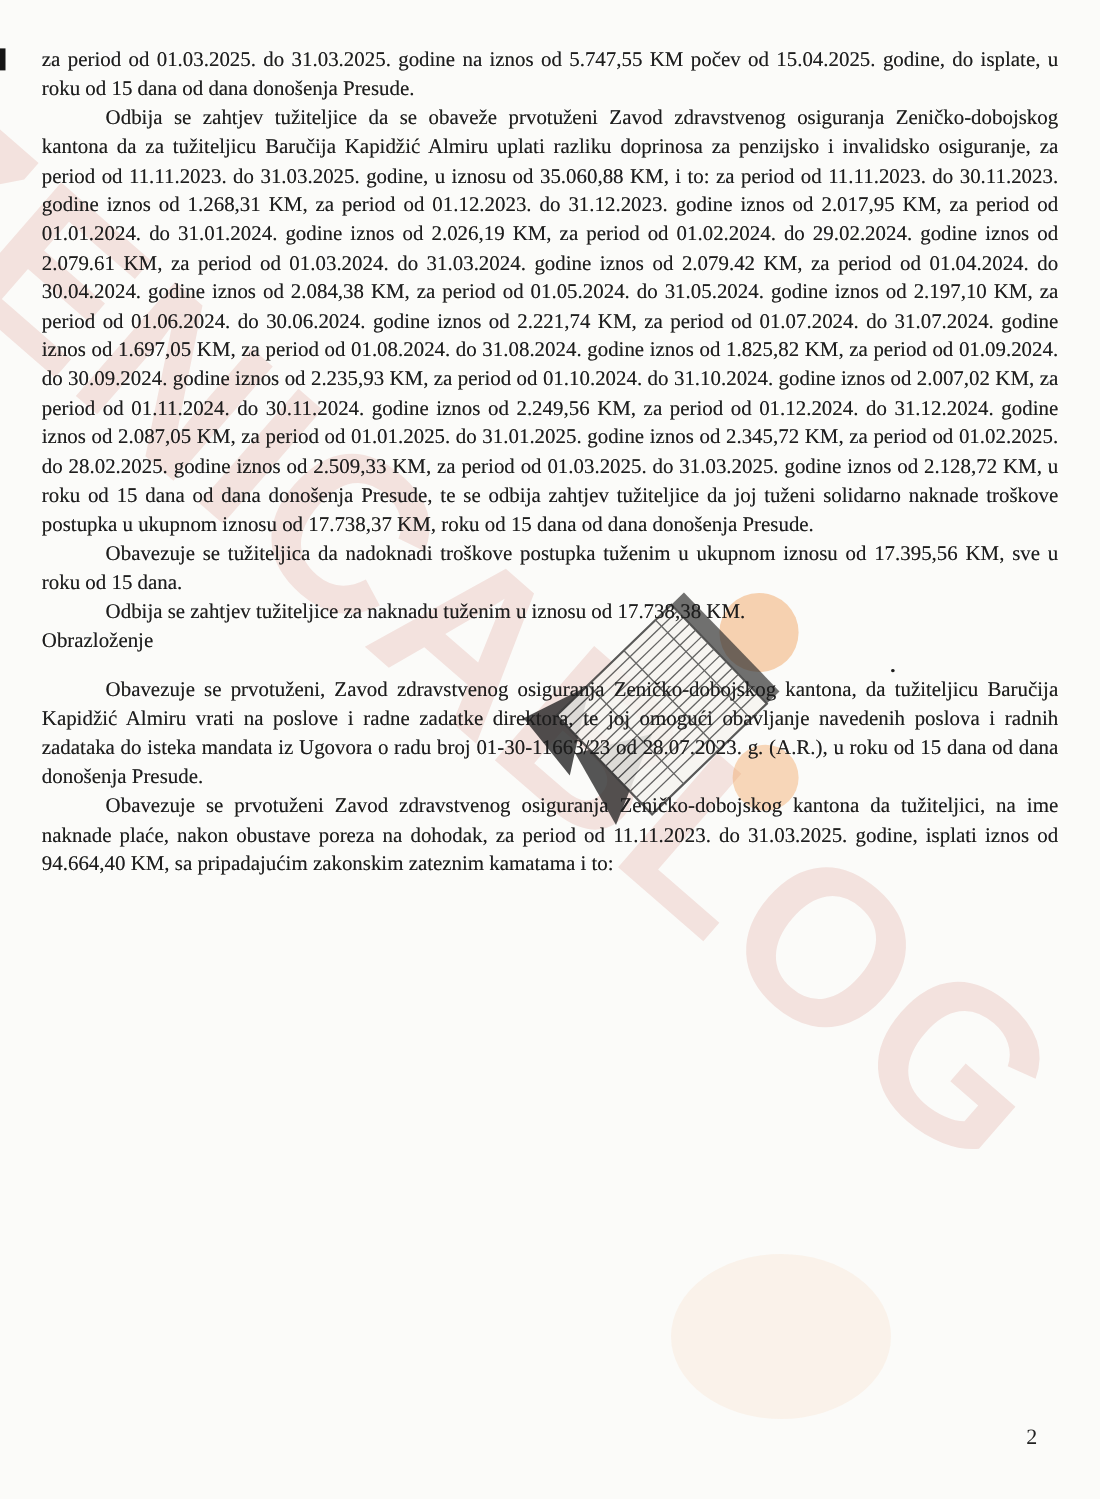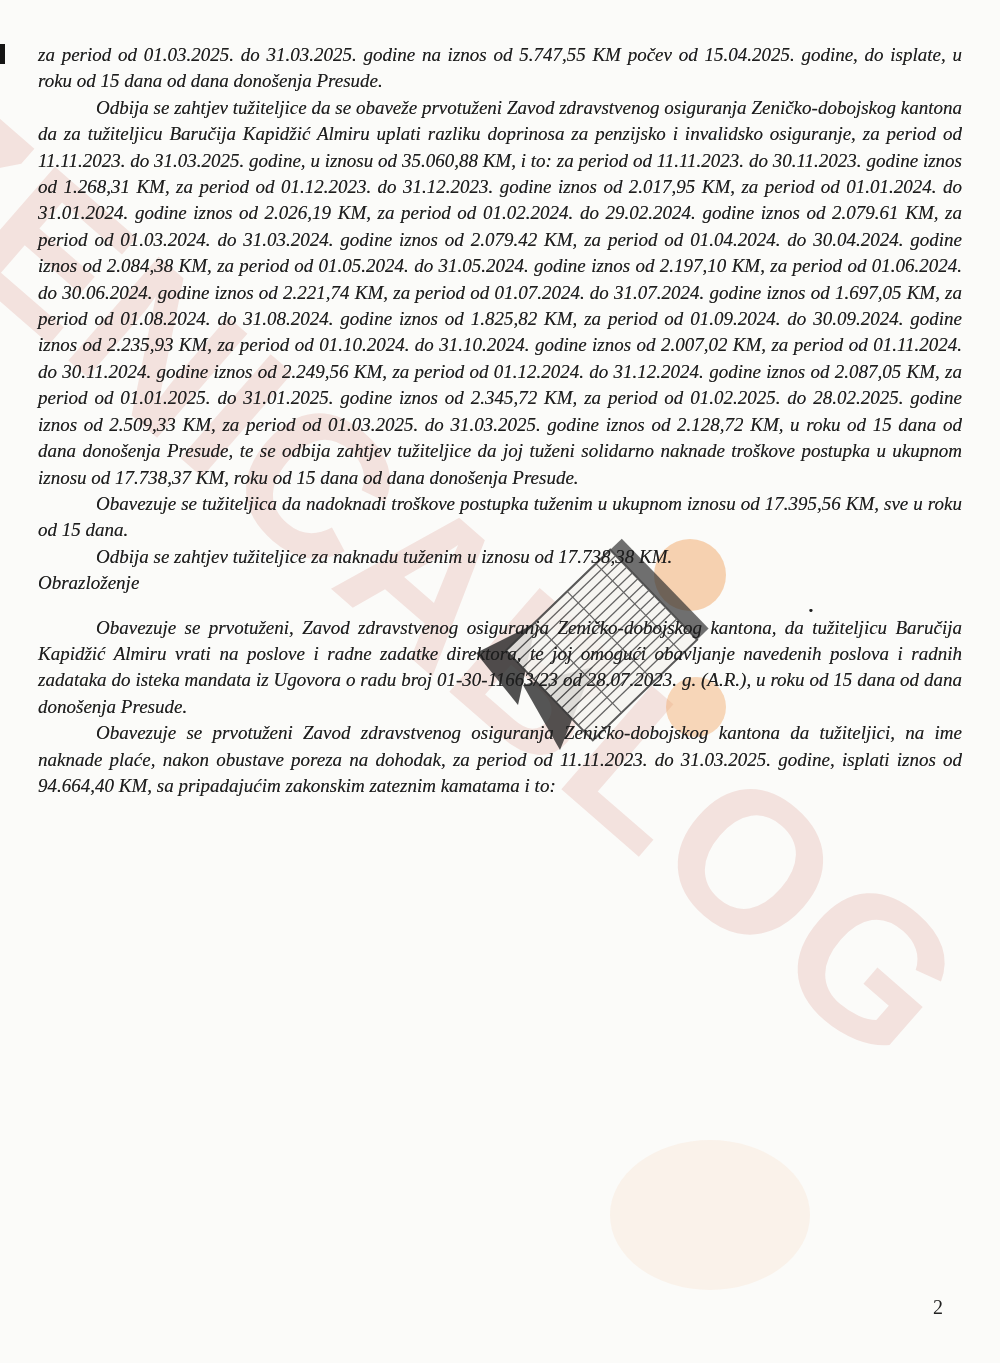--- a/index.html
+++ b/index.html
@@ -18,21 +18,21 @@
     inset: 0;
     padding: 42px 38px 0 38px;
     box-sizing: border-box;
     z-index: 3;
     color: #1d1d1d;
     font-size: 19px;
     line-height: 26.4px;
     text-align: justify;
     text-shadow: 0 0 0.4px rgba(30,30,30,0.55);
   }
-  .content p { margin: 0; font-style: italic; }
+  .content p { margin: 0; }
   .ind { text-indent: 58px; }
   .mt-p2 { margin-top: 27px; }
   .mt-p3 { margin-top: 17px; }
   .mt-p4 { margin-top: 25px; }
   .mt-p5 { margin-top: 24px; }
   .heading { margin-top: 50px; text-indent: 0; }
   .mt-p6 { margin-top: 46px; }
   .dotline { margin-top: 8px; text-align: right; padding-right: 148px; line-height: 18px; font-weight: bold; }
   .mt-p7 { margin-top: 2px; }
   .mt-p8 { margin-top: 22px; }

